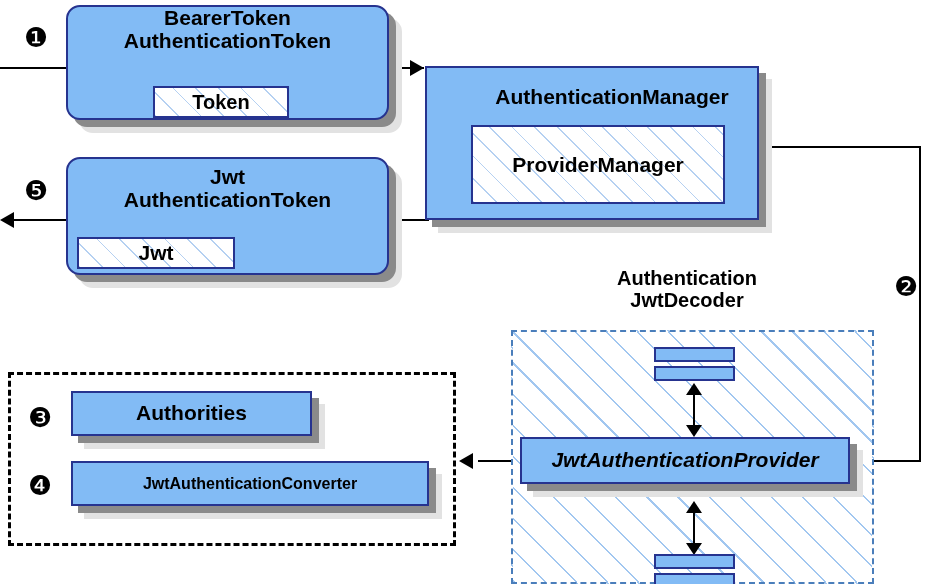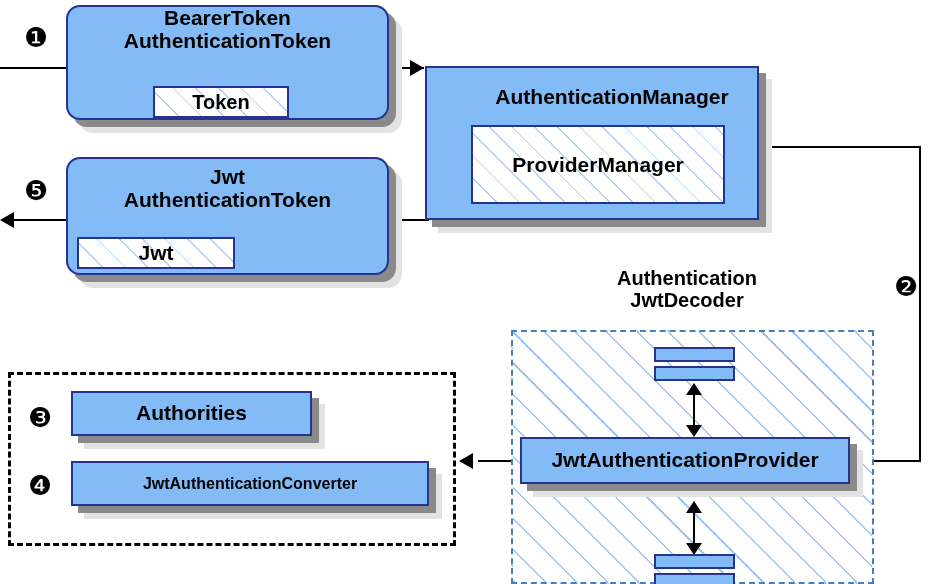--- a/index.html
+++ b/index.html
@@ -151,21 +151,21 @@
 
   <div class="abs dashed-blue" style="left:511px;top:330px;width:363px;height:254px;">
 
     <div class="bar abs" style="left:141px;top:15px;width:81px;height:15px;"></div>
     <div class="bar abs" style="left:141px;top:34px;width:81px;height:15px;"></div>
 
     <div class="ln lnv" style="left:180px;top:55px;height:45px;"></div>
     <div class="arrow ar-up" style="left:173px;top:51px;"></div>
     <div class="arrow ar-down" style="left:173px;top:93px;"></div>
 
-    <div class="abs box sh2" style="left:7px;top:105px;width:330px;height:47px;justify-content:center;">
+    <div class="abs box sh2" style="left:7px;top:105px;width:330px;height:47px;justify-content:center;font-style:italic;">
       <div class="title" style="font-size:21px;">JwtAuthenticationProvider</div>
     </div>
 
     <div class="ln lnv" style="left:180px;top:173px;height:45px;"></div>
     <div class="arrow ar-up" style="left:173px;top:169px;"></div>
     <div class="arrow ar-down" style="left:173px;top:211px;"></div>
 
     <div class="bar abs" style="left:141px;top:222px;width:81px;height:15px;"></div>
     <div class="bar abs" style="left:141px;top:241px;width:81px;height:15px;"></div>
   </div>

